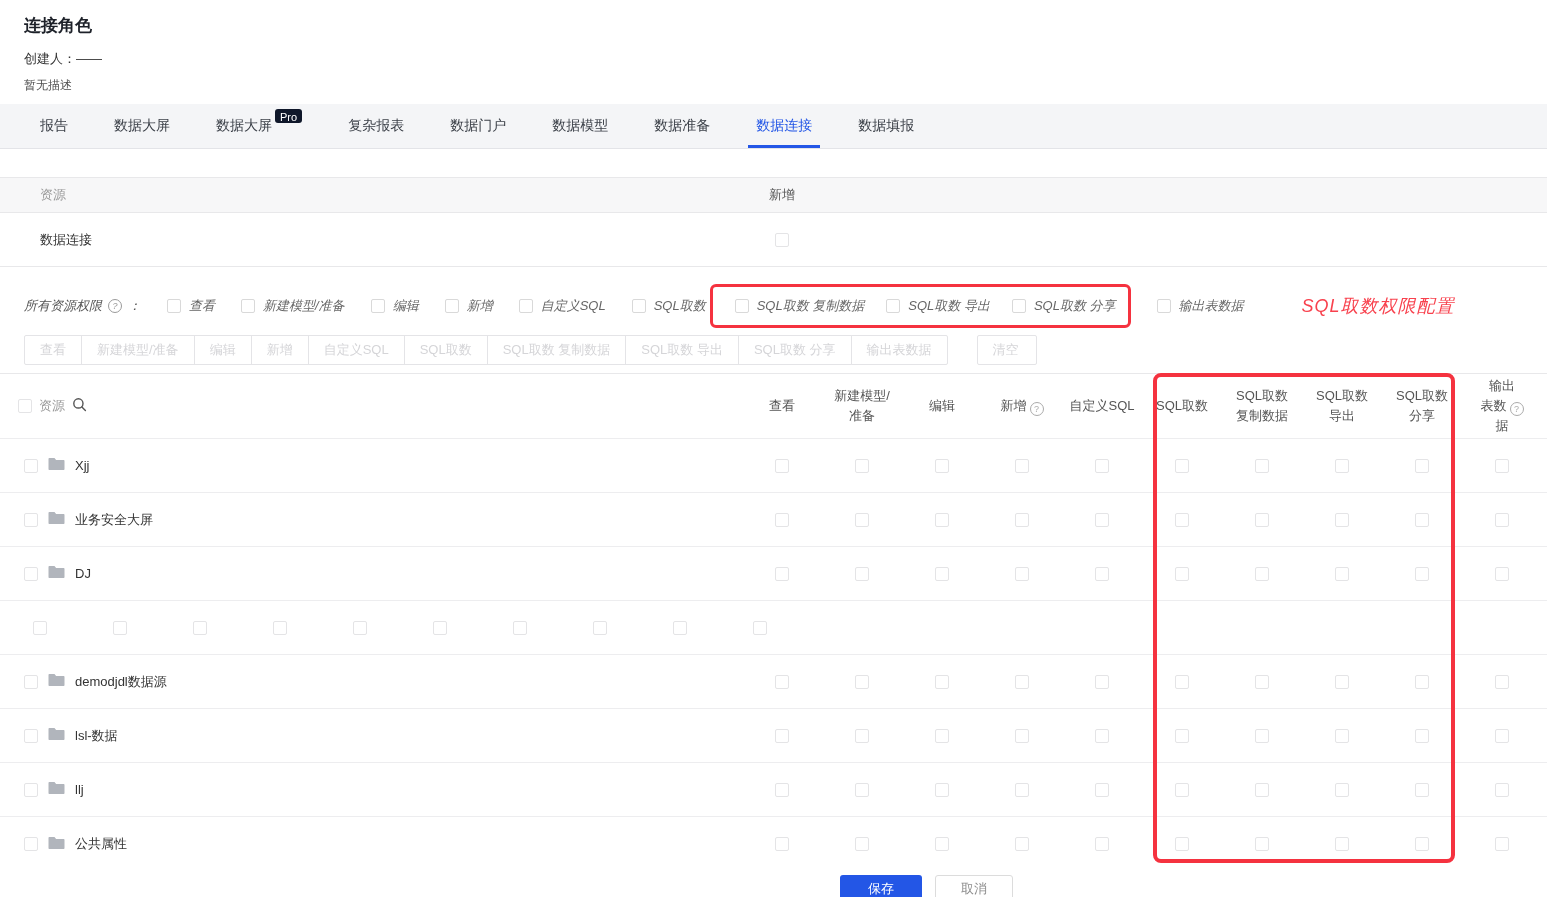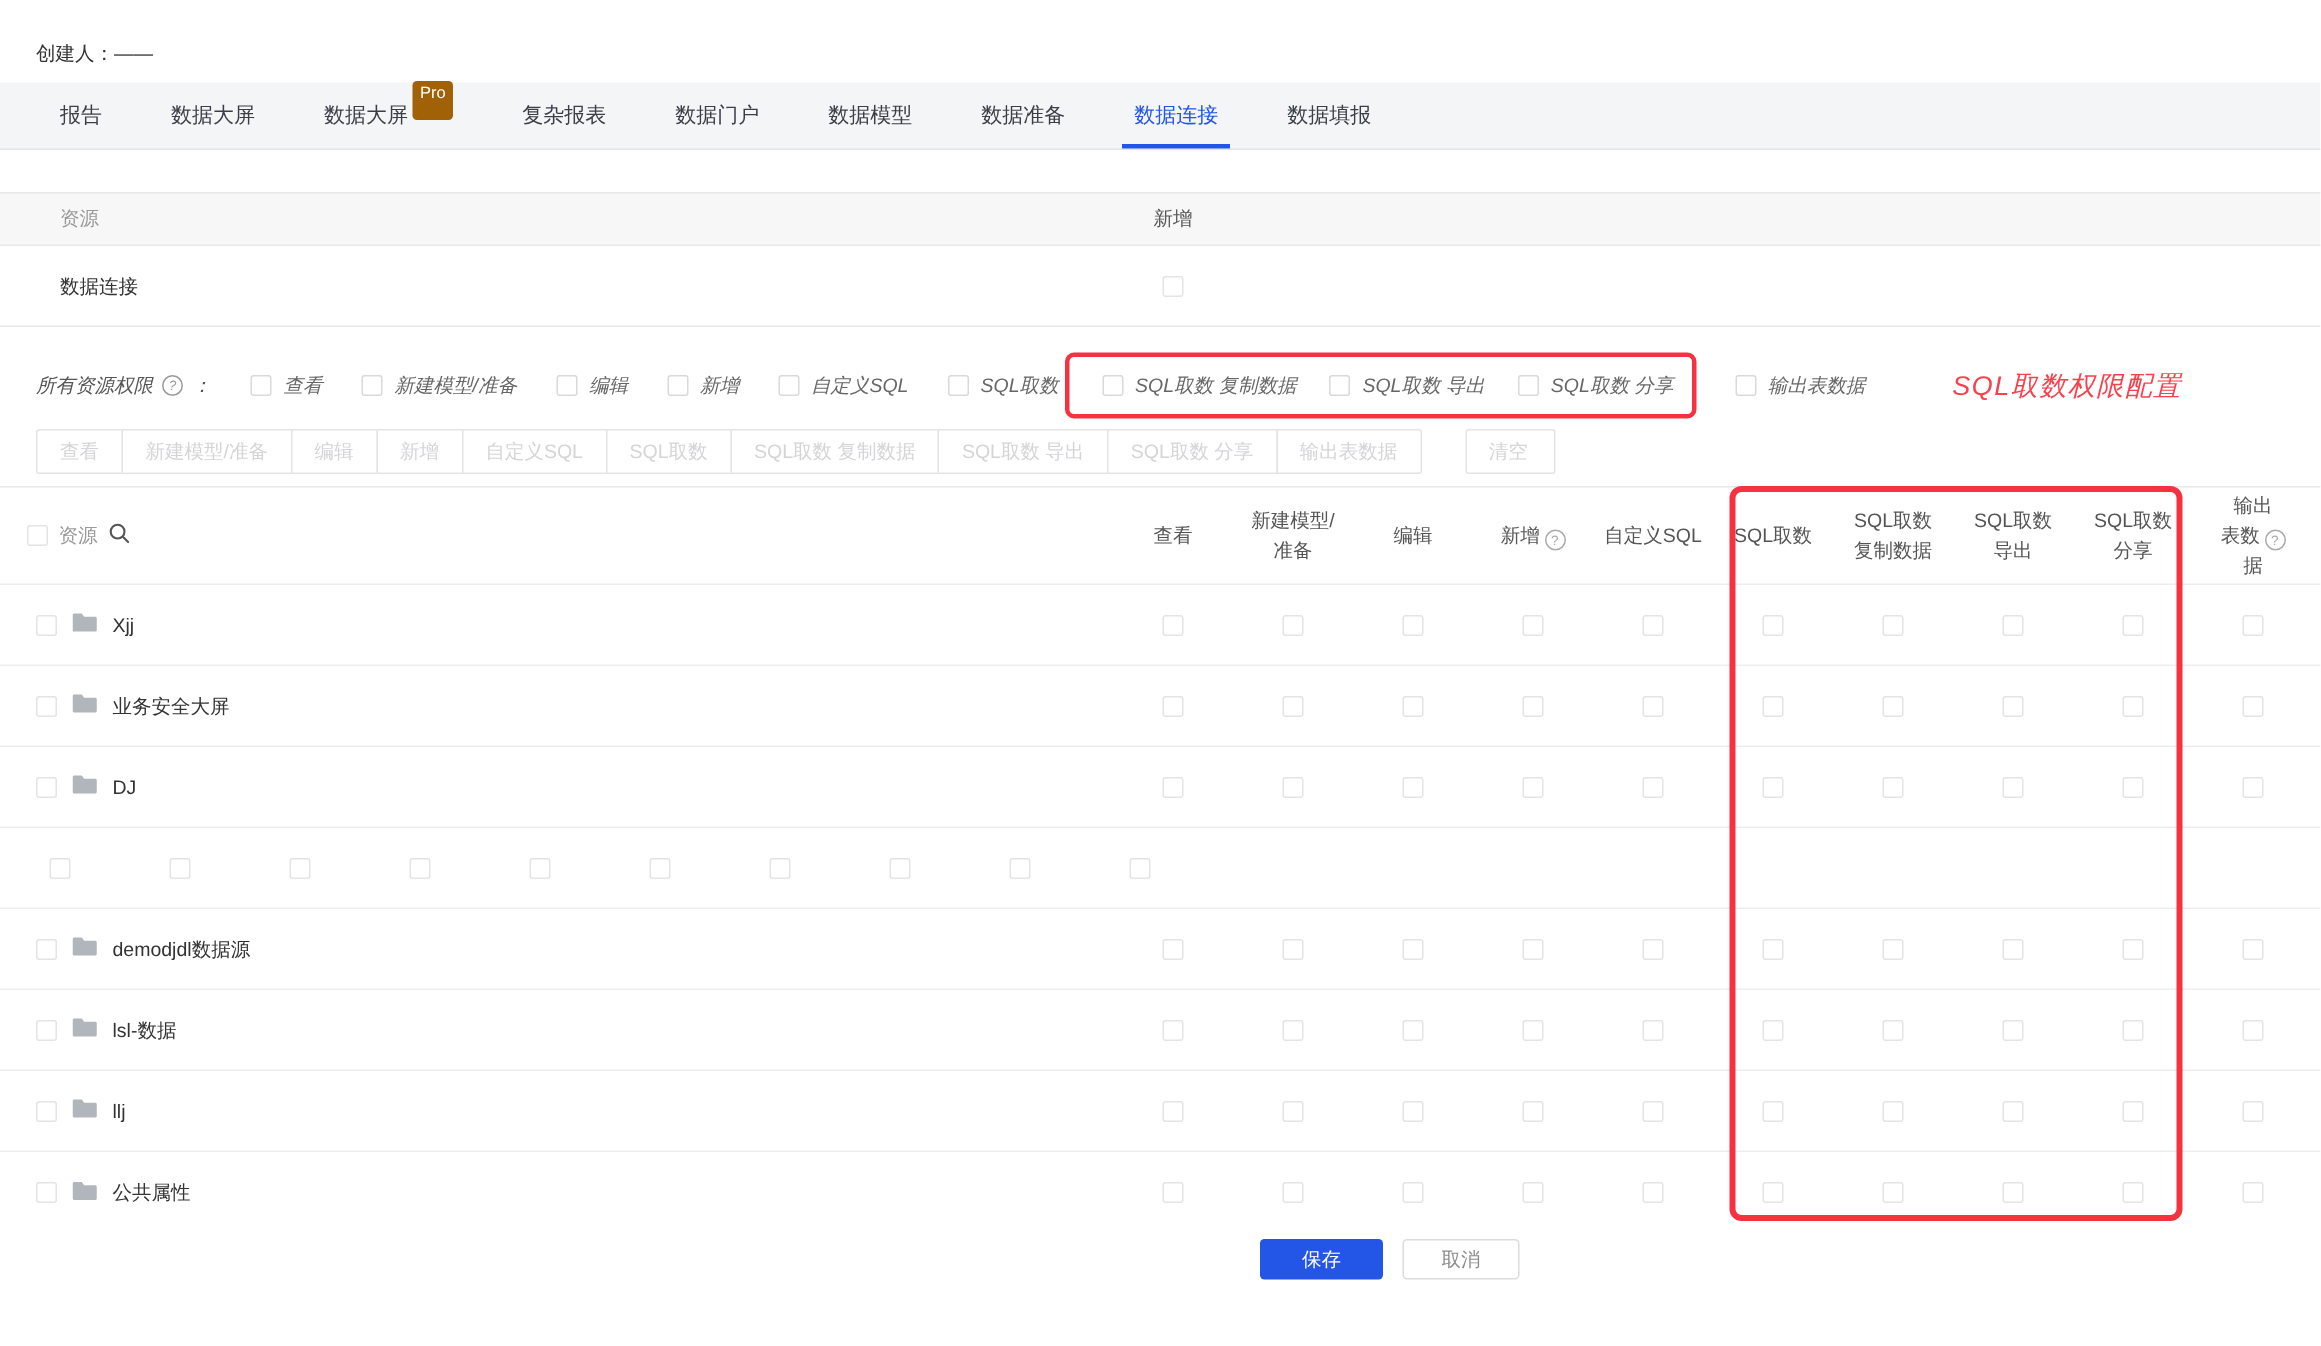--- a/index.html
+++ b/index.html
@@ -11,22 +11,22 @@
   .creator { margin-top:13px; font-size:13px; color:#333; }
   .desc { margin-top:9px; font-size:12px; color:#4e4e4e; }
 
   .tab-bar { margin-top:10px; height:45px; background:#f4f5f7; border-bottom:1px solid #e3e4e8;
     display:flex; align-items:stretch; padding-left:40px; }
   .tab { position:relative; display:flex; align-items:center; margin-right:46px;
     font-size:14px; color:#3a3f47; cursor:pointer; white-space:nowrap; }
   .tab.active { color:#2356e6; }
   .tab.active::after { content:""; position:absolute; left:-8px; right:-8px; bottom:0;
     height:3px; background:#2356e6; }
-  .pro-badge { position:relative; top:-10px; margin-left:3px; background:#a16207; color:#fff;
-    font-size:11px; line-height:1; padding:3px 5px 12px; border-radius:3px; }
+  .pro-badge { position:relative; top:-10px; margin-left:3px; background:#0f172a; color:#fff;
+    font-size:11px; line-height:1; padding:3px 5px 0; border-radius:3px; }
 
   .cb { width:14px; height:14px; border:1px solid #d9d9d9; border-radius:2px;
     background:#fff; display:inline-block; flex:0 0 auto; cursor:pointer; }
   .cb.light { border-color:#e4e4e6; }
 
   .help-icon { display:inline-flex; align-items:center; justify-content:center;
     width:14px; height:14px; border:1px solid #9a9a9a; border-radius:50%;
     font-size:9px; color:#9a9a9a; line-height:1; flex:0 0 auto; }
   .help-icon.light { border-color:#ababab; color:#ababab; }
 
@@ -83,21 +83,23 @@
   .cancel-btn { width:78px; height:27px; background:#fff; color:#8c8c8c;
     border:1px solid #dcdcdc; border-radius:3px; font-size:13px; cursor:pointer; }
 
   .search-icon { display:inline-block; cursor:pointer; }
   .folder-icon { display:inline-block; flex:0 0 auto; }
 </style>
 </head>
 <body>
 
 <div class="page-header">
+  <div class="page-title">连接角色</div>
   <div class="creator">创建人：——</div>
+  <div class="desc">暂无描述</div>
 </div>
 
 <div class="tab-bar">
     <div class="tab">
       <span class="tab-label">报告</span>
     </div>
     <div class="tab">
       <span class="tab-label">数据大屏</span>
     </div>
     <div class="tab">

